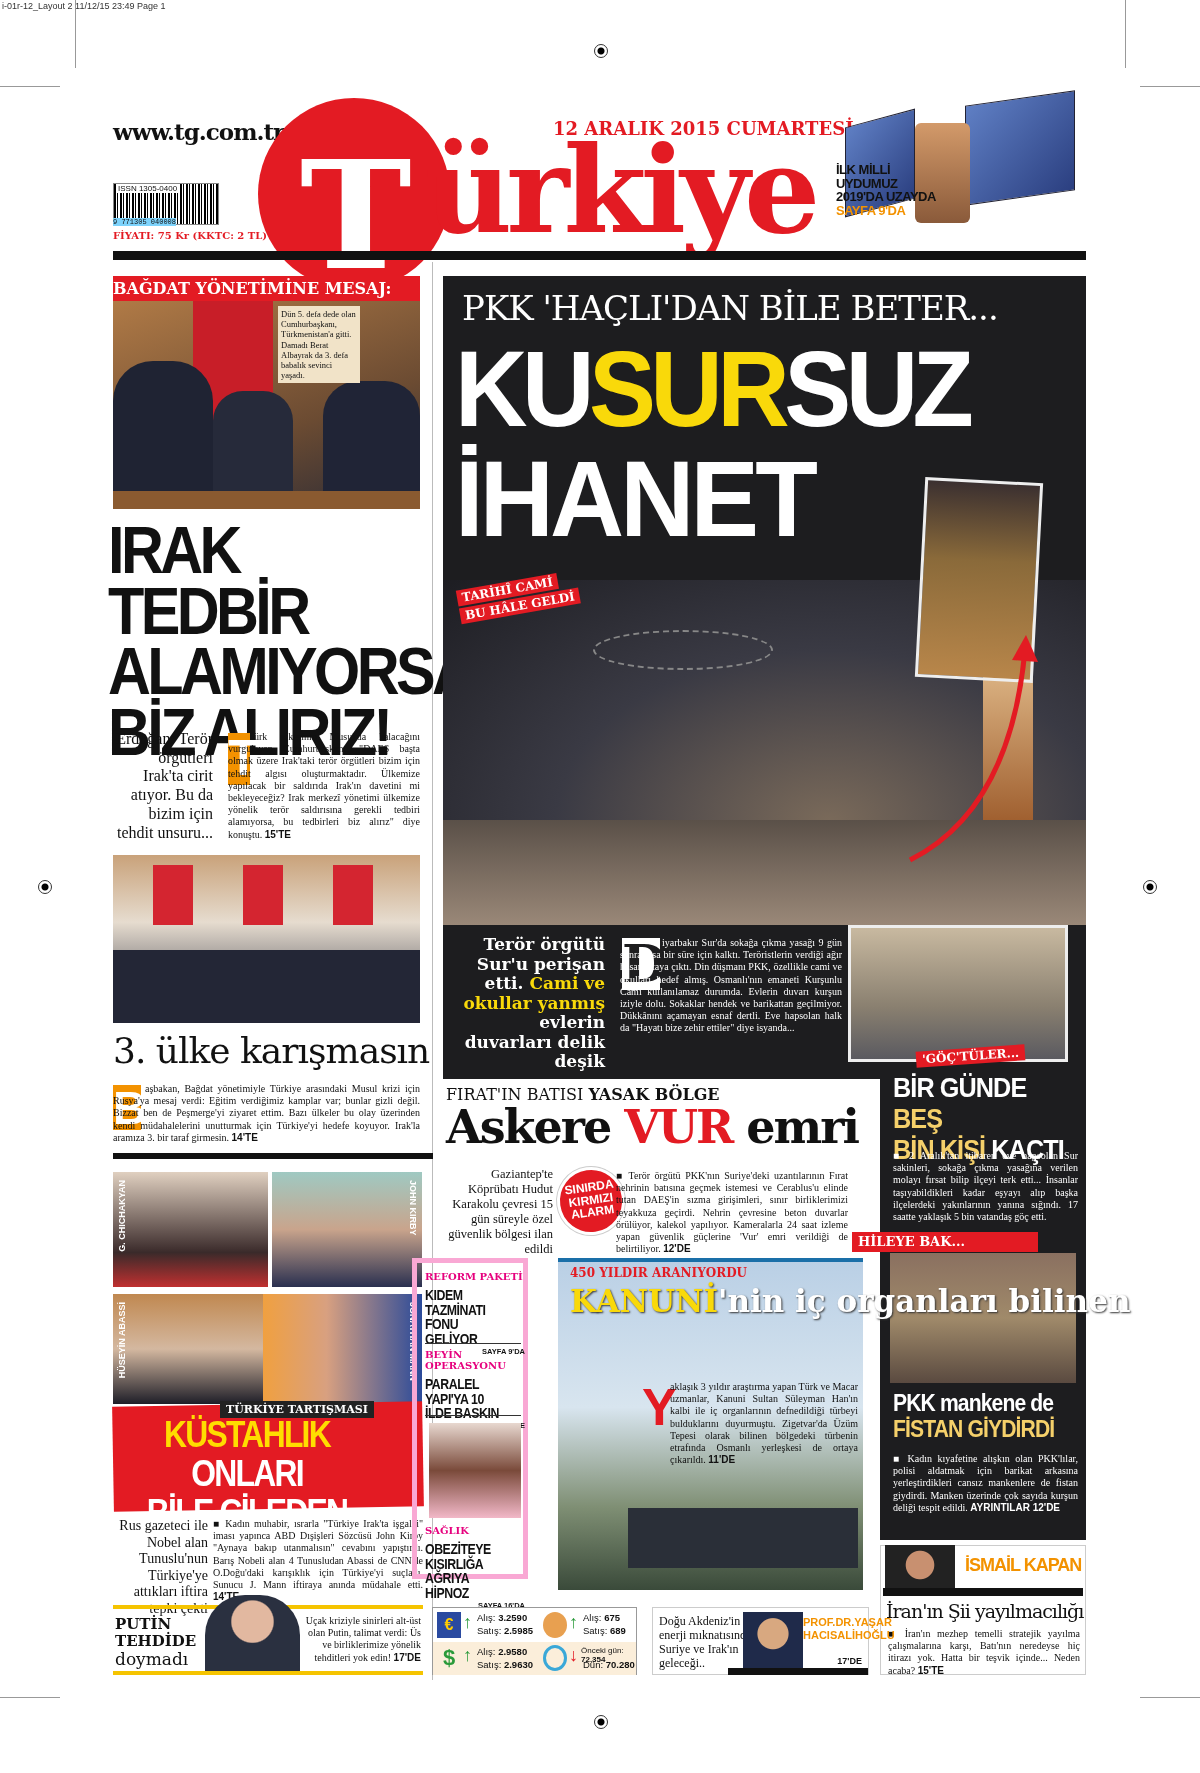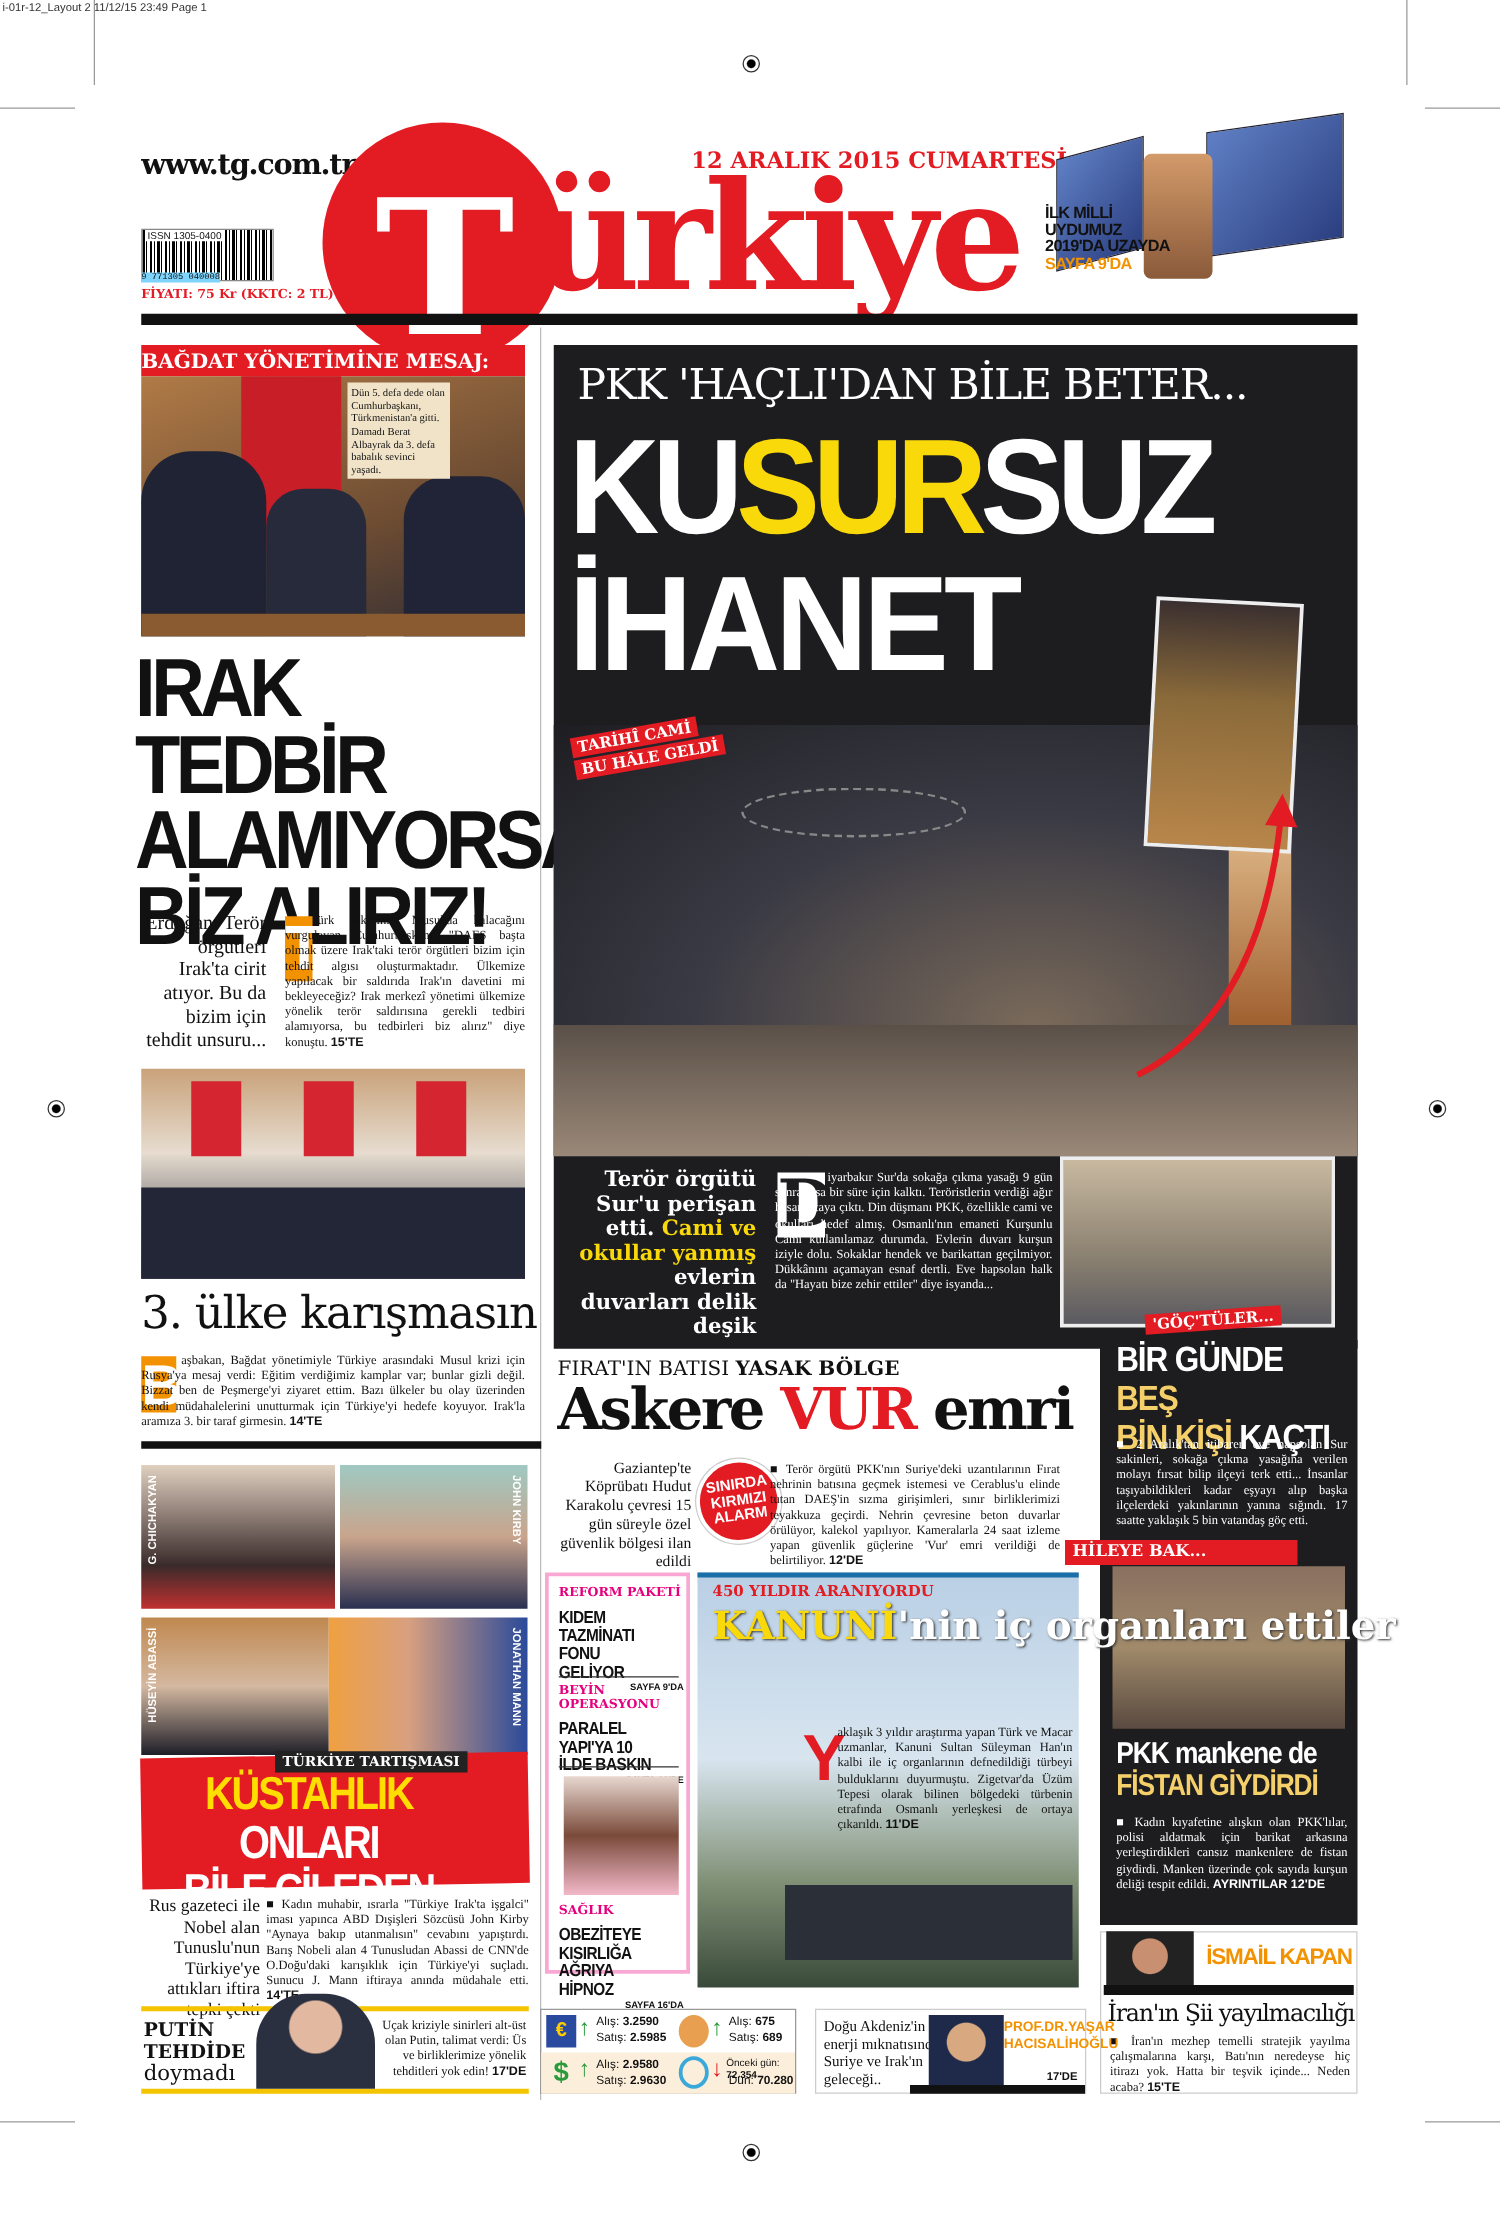--- a/index.html
+++ b/index.html
@@ -73,21 +73,21 @@
 .pkkm{left:893px;top:1390px;font:bold 24px/1.08 "Liberation Sans",sans-serif;color:#fff;letter-spacing:-1px;transform:scaleX(0.88);transform-origin:left}
 .pkkm .y{color:#f5d06a}
 .kadin{left:893px;top:1453px;width:185px;color:#fff}
 .kapan-box{left:880px;top:1545px;width:206px;height:130px;border:1px solid #ccc}
 .kapan-photo{left:885px;top:1545px;width:70px;height:50px;background:radial-gradient(circle at 50% 40%,#c89070 30%,#222 32%)}
 .kapan{left:965px;top:1555px;font:bold 18px "Liberation Sans",sans-serif;color:#f39200;letter-spacing:-1px}
 .kapan-bar{left:883px;top:1588px;width:200px;height:8px;background:#111}
 .iran{left:886px;top:1600px;font:19px "DejaVu Serif",serif;letter-spacing:-1px}
 .iran-body{left:888px;top:1628px;width:192px}
 
-.side-box{left:436px;top:1258px;width:116px;height:321px;border:3px solid #f9a8d4}
+.side-box{left:412px;top:1258px;width:116px;height:321px;border:5px solid #f9a8d4}
 .kicker{font:bold 10px "DejaVu Serif",serif;color:#e6007e}
 .sidehead{font:bold 14px/1.05 "Liberation Sans",sans-serif;letter-spacing:-0.5px;transform:scaleX(0.88);transform-origin:left}
 .sayfa{font:bold 7.5px "Liberation Sans",sans-serif;text-align:right}
 .kanuni-box{left:558px;top:1258px;width:305px;height:332px;background:linear-gradient(#b9cfe5,#d8e5ef 45%,#7f8f74 75%,#3a4a3a)}
 .k450{left:570px;top:1266px;font:bold 12px "DejaVu Serif",serif;color:#e31b23}
 .kanuni{left:570px;top:1284px;font:bold 31px/1.1 "DejaVu Serif",serif;color:#fff;text-shadow:1px 1px 2px #333}
 .kanuni .y{color:#f9d90a}
 .yak{left:670px;top:1381px;width:188px}
 .ydrop{left:642px;top:1381px;width:25px;font:bold 52px/1 "Liberation Sans",sans-serif;color:#e31b23}
 .doviz{left:432px;top:1607px;width:205px;height:68px;border:1px solid #999}
@@ -257,21 +257,21 @@
     <div class="sidehead" style="margin-top:6px">OBEZİTEYE KISIRLIĞA AĞRIYA HİPNOZ</div>
     <div class="sayfa">SAYFA 16'DA</div>
   </div>
 </div>
 
 <div class="abs kanuni-box">
     <div style="position:absolute;left:70px;top:250px;width:230px;height:60px;background:#2a2f38"></div>
   </div>
 <div class="abs" style="left:558px;top:1258px;width:305px;height:4px;background:#1a6fa8"></div>
 <div class="abs k450">450 YILDIR ARANIYORDU</div>
-<div class="abs kanuni"><span class="y">KANUNİ</span><span>'nin iç organları ettiler</span></div>
+<div class="abs kanuni"><span class="y">KANUNİ</span><span>'nin iç organları bilinen</span></div>
 <div class="abs ydrop">Y</div>
 <div class="abs body9 yak"><span>aklaşık 3 yıldır araştırma yapan Türk ve Macar uzmanlar, Kanuni Sultan Süleyman Han'ın kalbi ile iç organlarının defnedildiği türbeyi bulduklarını duyurmuştu. Zigetvar'da Üzüm Tepesi olarak bilinen bölgedeki türbenin etrafında Osmanlı yerleşkesi de ortaya çıkarıldı.</span> <span class="b">11'DE</span></div>
 
 <div class="abs doviz">
   <div style="position:absolute;left:0;top:34px;width:203px;height:33px;background:#fbeeda"></div>
   <div style="position:absolute;left:4px;top:4px;width:24px;height:26px;background:#2a4aa0;color:#fc0;font:bold 16px/26px sans-serif;text-align:center">€</div>
   <div style="position:absolute;left:30px;top:4px;color:#2a9a3a;font:bold 18px sans-serif">↑</div>
   <div class="dv" style="left:44px;top:4px"><span class="l">Alış:</span> <span>3.2590</span></div>
   <div class="dv" style="left:44px;top:17px"><span class="l">Satış:</span> <span>2.5985</span></div>
   <div style="position:absolute;left:110px;top:4px;width:24px;height:26px;border-radius:50%;background:#e8a050"></div>

